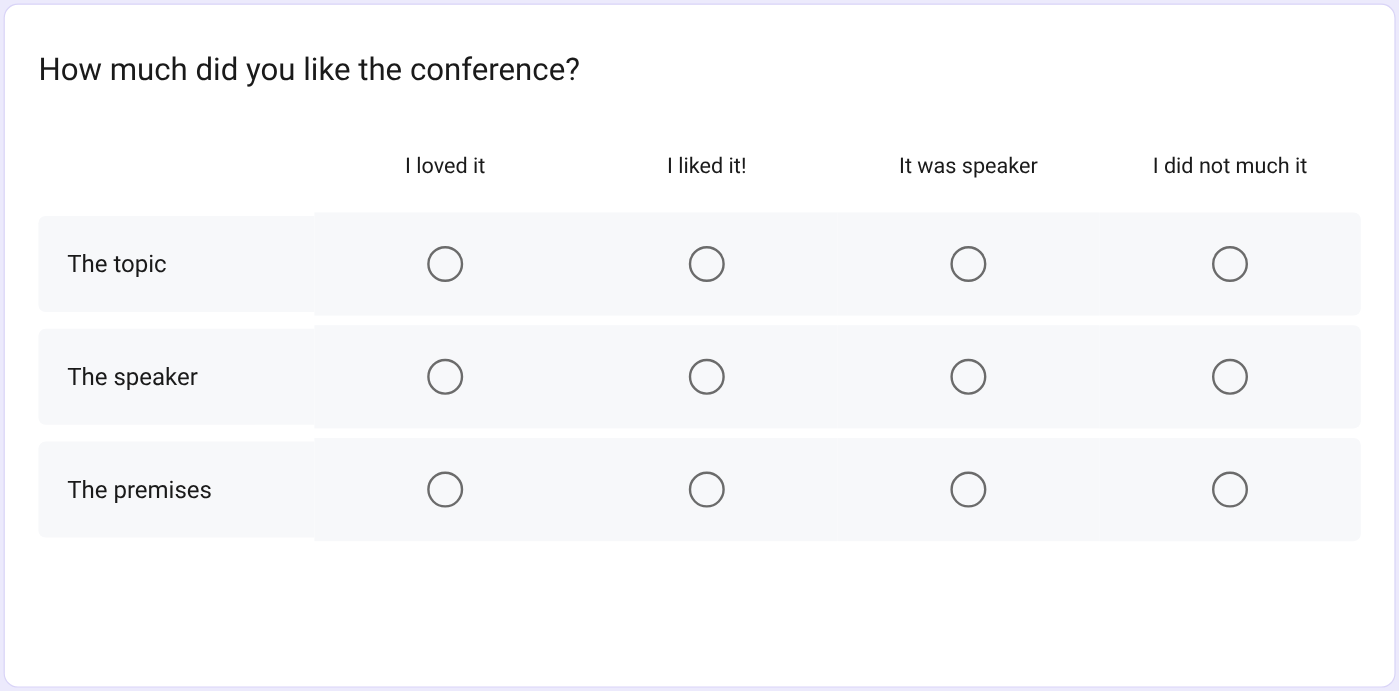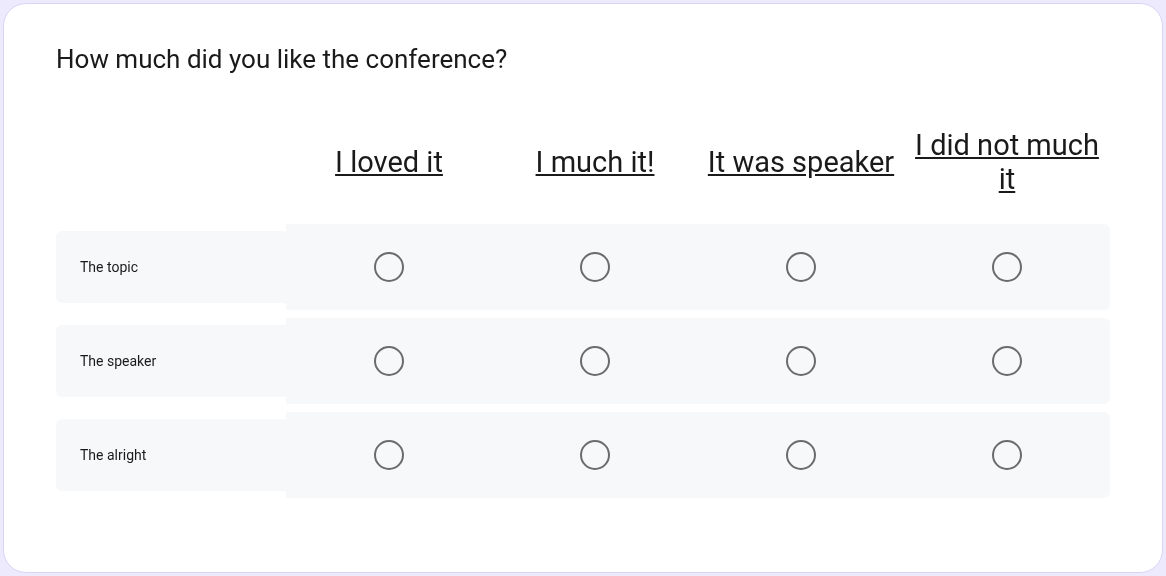--- a/index.html
+++ b/index.html
@@ -10,55 +10,54 @@
     body {
       font-family: -apple-system, BlinkMacSystemFont, "Segoe UI", Roboto, "Helvetica Neue", Arial, sans-serif;
       background: #eceafc;
       width: 1166px;
       height: 576px;
       padding: 3px;
     }
     .card {
       background: #ffffff;
       border: 1px solid #d9d4f7;
-      border-radius: 23px;
+      border-radius: 12px;
       width: 100%;
       height: 100%;
-      padding: 40px 52px;
+      padding: 40px 28px;
     }
     .question-title {
       font-size: 26px;
       font-weight: 400;
       color: #1a1a1a;
       margin-bottom: 40px;
     }
     .grid {
       display: grid;
       grid-template-columns: 230px repeat(4, 1fr);
       align-items: center;
     }
     .header-row {
       display: contents;
     }
     .header-cell {
       text-align: center;
-      font-size: 29px;
+      font-size: 18px;
       font-weight: 400;
       color: #1a1a1a;
       padding: 14px 8px 28px 8px;
-      text-decoration: underline;
     }
     .header-spacer {
       
     }
     .data-row {
       display: contents;
     }
     .row-label {
-      font-size: 14px;
+      font-size: 20px;
       font-weight: 400;
       color: #1a1a1a;
       padding: 28px 16px 28px 24px;
       background: #f7f8fa;
       border-radius: 6px 0 0 6px;
       margin-bottom: 8px;
     }
     .radio-cell {
       display: flex;
       align-items: center;
@@ -83,21 +82,21 @@
 <body>
 
 <div class="card">
   <h2 class="question-title">How much did you like the conference?</h2>
 
   <div class="grid">
 
     <div class="header-row">
       <div class="header-spacer"></div>
       <div class="header-cell">I loved it</div>
-      <div class="header-cell">I much it!</div>
+      <div class="header-cell">I liked it!</div>
       <div class="header-cell">It was speaker</div>
       <div class="header-cell">I did not much it</div>
     </div>
 
     <div class="data-row">
       <div class="row-label">The topic</div>
       <div class="radio-cell">
         <div class="radio-circle"></div>
       </div>
       <div class="radio-cell">
@@ -121,21 +120,21 @@
       </div>
       <div class="radio-cell">
         <div class="radio-circle"></div>
       </div>
       <div class="radio-cell last">
         <div class="radio-circle"></div>
       </div>
     </div>
 
     <div class="data-row">
-      <div class="row-label">The alright</div>
+      <div class="row-label">The premises</div>
       <div class="radio-cell">
         <div class="radio-circle"></div>
       </div>
       <div class="radio-cell">
         <div class="radio-circle"></div>
       </div>
       <div class="radio-cell">
         <div class="radio-circle"></div>
       </div>
       <div class="radio-cell last">

